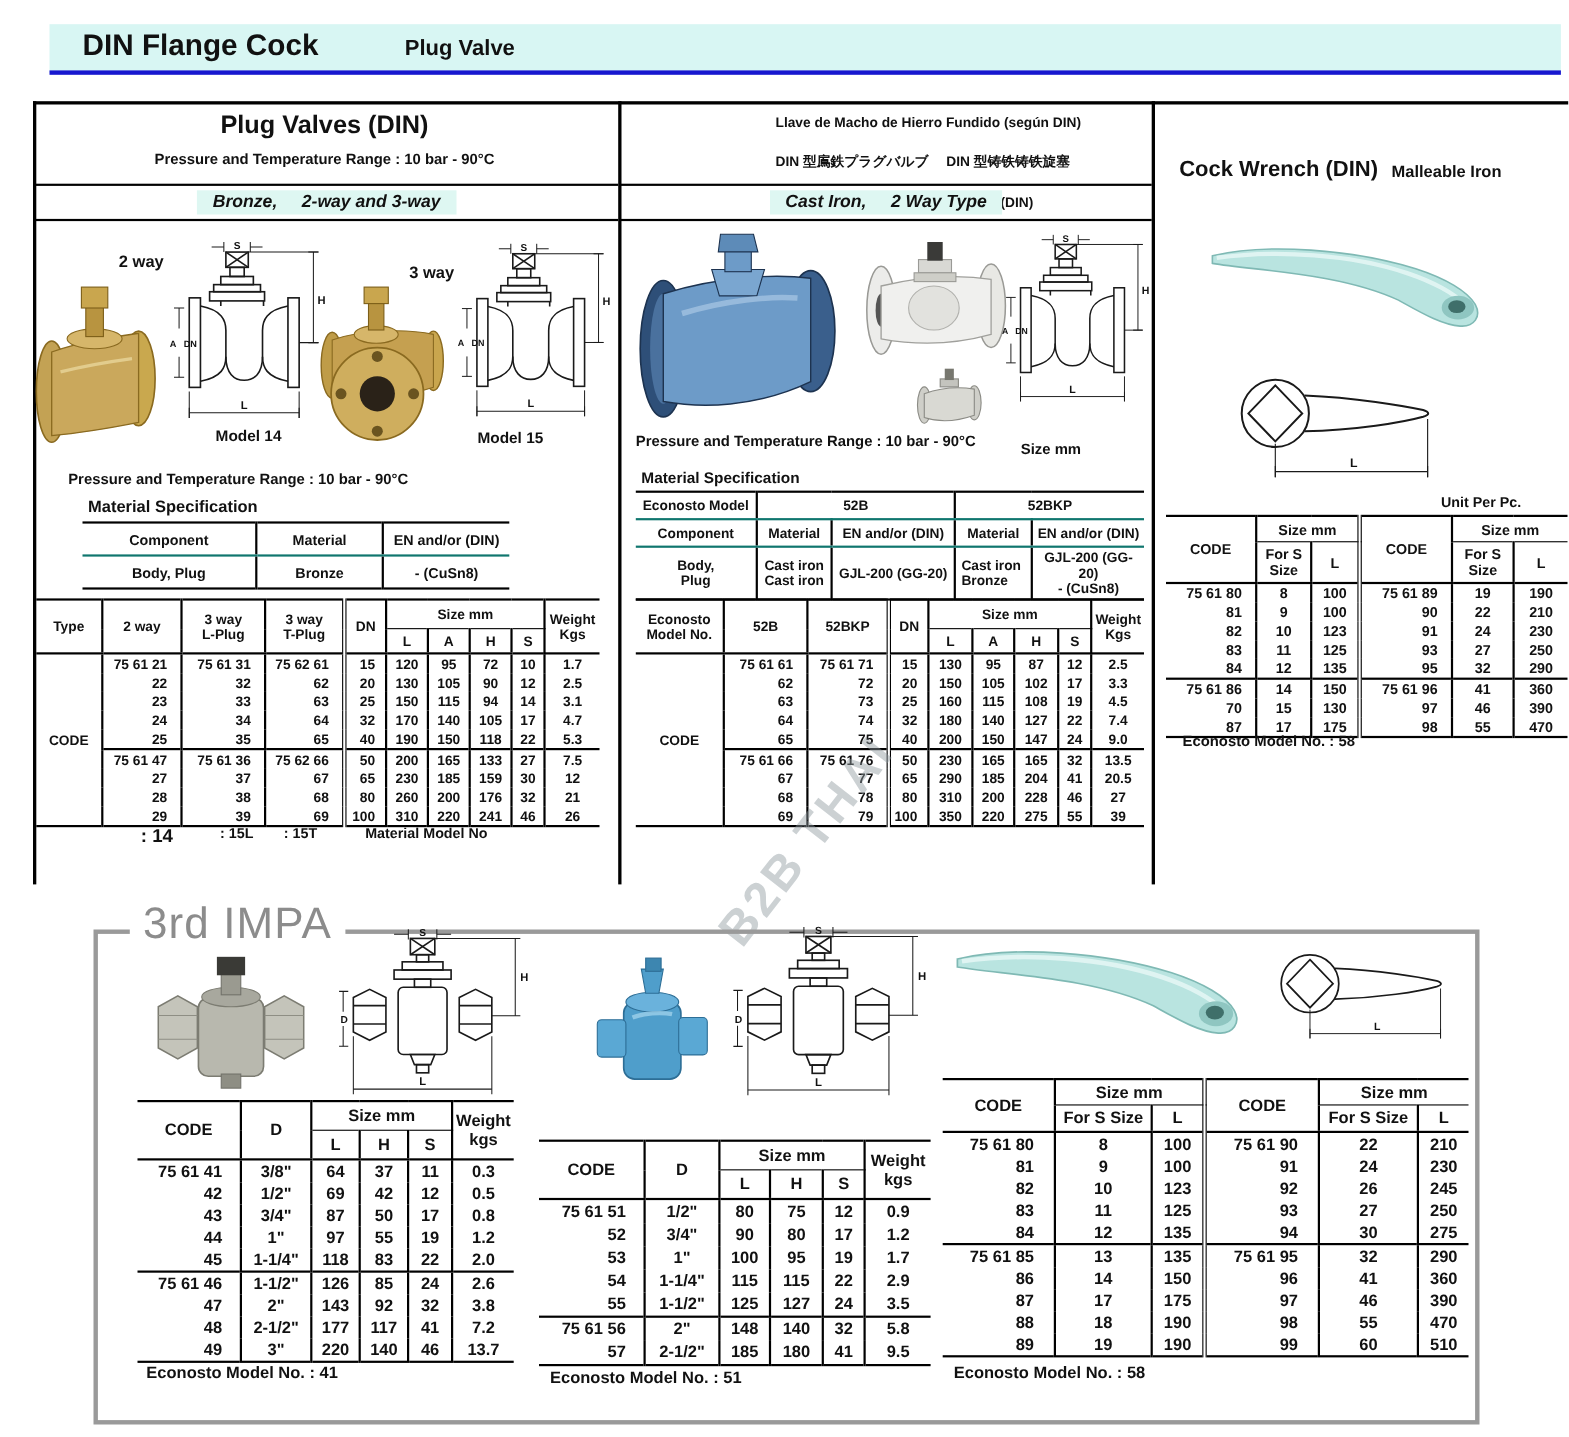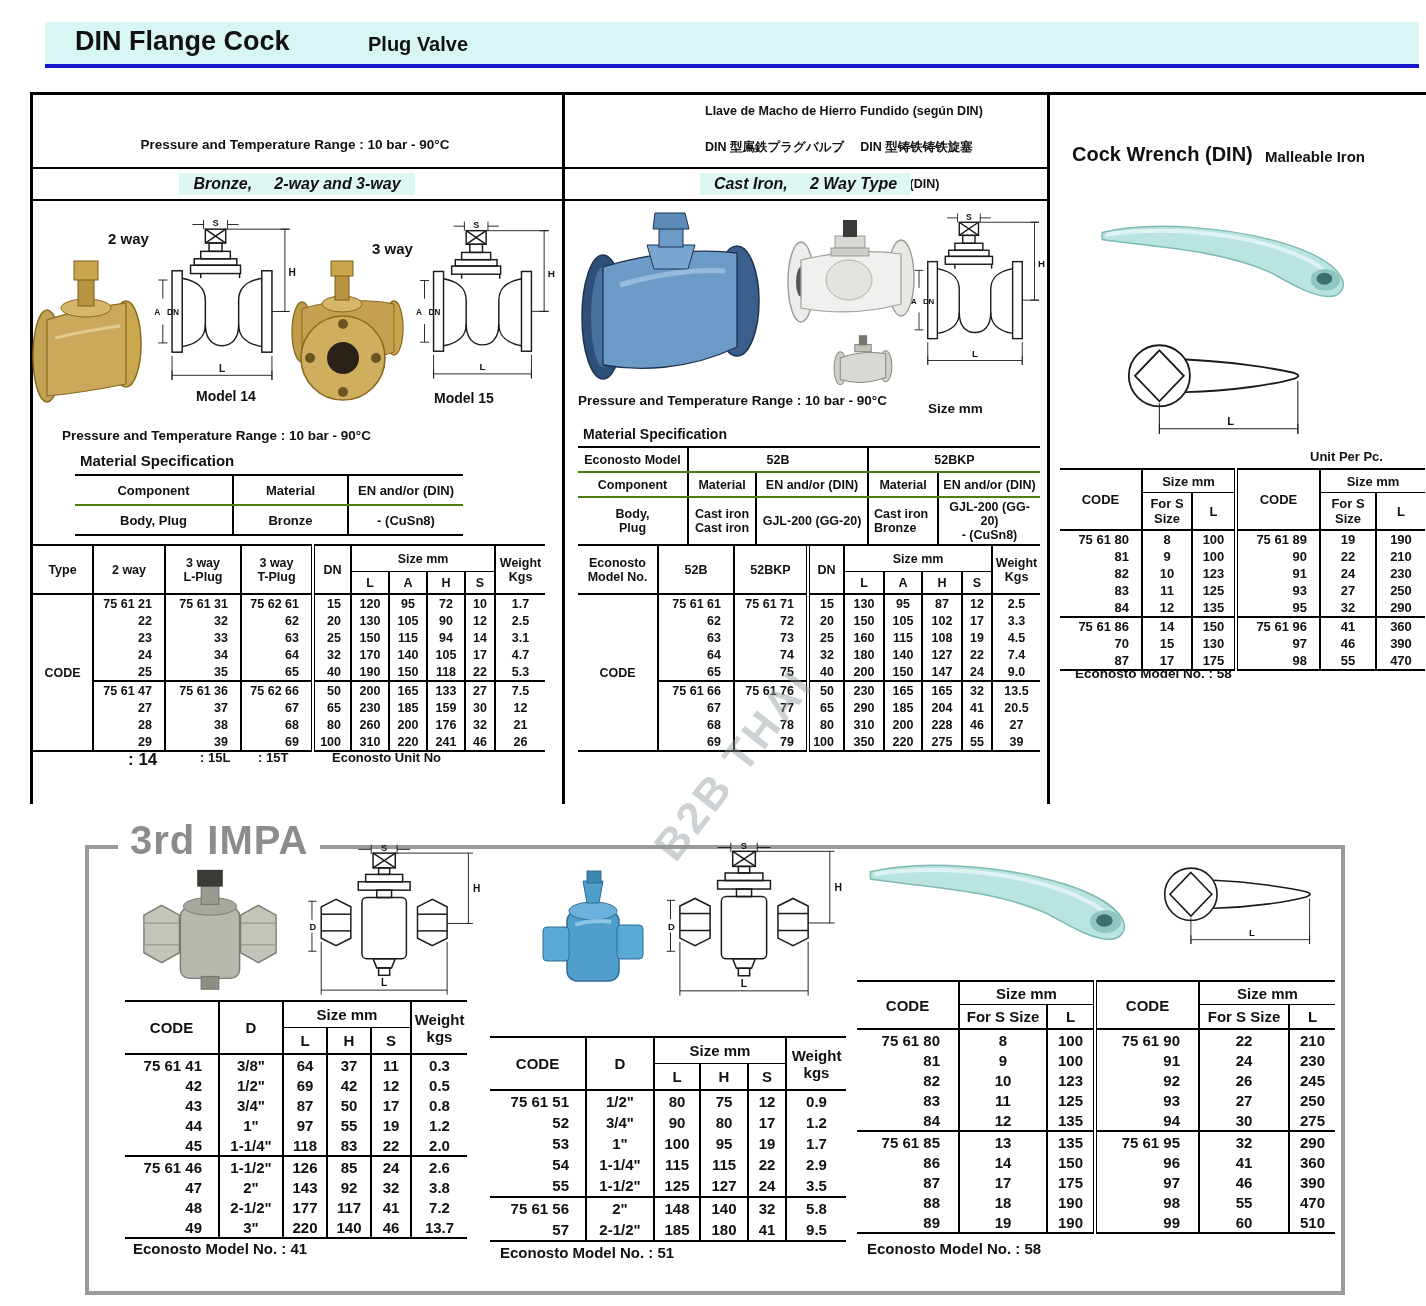--- a/index.html
+++ b/index.html
@@ -39,47 +39,48 @@
   #tb-wrench td.c1,#tb-wrench td.c4{text-align:right;padding-right:12px;}
   #tb-impaL,#tb-impaM,#tb-impaR{font-size:15px;}
   #tb-impaL td{height:20px;} #tb-impaM td{height:21px;} #tb-impaR td{height:20px;}
   #tb-impaL thead th,#tb-impaM thead th{height:23px;}
   #tb-impaR thead tr:first-child th{height:20px;} #tb-impaR thead tr:last-child th{height:21px;}
   #tb-impaL td.c1,#tb-impaM td.c1{text-align:right;padding-right:16px;}
   #tb-impaR td.c1,#tb-impaR td.c4{text-align:right;padding-right:18px;}
   
   .mtable{border-top:2px solid #000;border-bottom:2px solid #000;font-weight:bold;font-size:13px;}
   .mtable th,.mtable td{text-align:center;padding:1px 3px;}
-  .mtable tr.hline th,.mtable tr.hline td{border-bottom:2px solid #4d7c0f;}
+  .mtable tr.hline th,.mtable tr.hline td{border-bottom:2px solid #0f766e;}
   #mt-bronze th,#mt-bronze td{height:26px;}
   #mt-cast th{height:21px;} #mt-cast td{height:44px;vertical-align:middle;}
   #mt-cast{font-size:12.5px;}
   
   svg{display:block;}
   svg text{font-family:"Liberation Sans",sans-serif;font-weight:bold;fill:#111;stroke:none;}
   .impa-box{border:4px solid #9a9a9a;}
-  .impa-label{color:#8c8c8c;font-weight:bold;font-size:40px;background:#fff;padding:0 12px;letter-spacing:1px;}
+  .impa-label{color:#8c8c8c;font-weight:normal;font-size:40px;background:#fff;padding:0 12px;letter-spacing:1px;}
   .watermark{transform:rotate(-52deg);color:#8f9aa0;opacity:.45;font-size:44px;font-weight:bold;letter-spacing:3px;white-space:nowrap;}
   .foot{font-weight:bold;font-size:15px;}
 </style>
 </head>
 <body>
 
 <div class="page">
 
   <div class="abs hdr-band" style="left:45px;top:22px;width:1374px;height:44px;"></div>
   <div class="abs bi" style="left:75px;top:26px;font-size:27px;">DIN Flange Cock</div>
   <div class="abs bi" style="left:368px;top:33px;font-size:20px;text-align:center;">Plug Valve</div>
   <div class="abs blue-rule" style="left:45px;top:64px;width:1374px;height:4px;"></div>
 
   <div class="abs black-rule" style="left:30px;top:92px;width:1396px;height:3px;"></div>
   <div class="abs vrule" style="left:30px;top:92px;width:2.5px;height:712px;"></div>
   <div class="abs vrule" style="left:562px;top:92px;width:2.5px;height:712px;"></div>
   <div class="abs vrule" style="left:1047px;top:92px;width:2.5px;height:712px;"></div>
 
+  <div class="abs bi" style="left:90px;top:100px;width:410px;text-align:center;font-size:23px;">Plug Valves (DIN)</div>
   <div class="abs b" style="left:90px;top:137px;width:410px;text-align:center;font-size:13.5px;">Pressure and Temperature Range : 10 bar - 90°C</div>
   <div class="abs sec-band" style="left:32px;top:167px;width:530px;height:30px;">
       <span>Bronze,&nbsp;&nbsp;&nbsp;&nbsp; 2-way and 3-way</span>
     </div>
 
   <div class="abs b" style="left:108px;top:230px;font-size:15px;">2 way</div>
   <div class="abs" style="left:30px;top:248px;width:115px;height:170px;">
       <svg viewBox="0 0 115 170" width="100%" height="100%">
 <ellipse cx="17" cy="108" rx="14" ry="46" fill="#c3a254" stroke="#8a6a20" stroke-width="1.5"></ellipse>
 <ellipse cx="96" cy="96" rx="15" ry="43" fill="#c9a84e" stroke="#8a6a20" stroke-width="1.5"></ellipse>
@@ -356,21 +357,21 @@
           <td class="c6 vline">220</td>
           <td class="c7 vline">241</td>
           <td class="c8 vline">46</td>
           <td class="c9 vline">26</td>
         </tr>
       </tbody>
   </table>
   <div class="abs b" style="left:128px;top:750px;font-size:17px;">: 14</div>
   <div class="abs b" style="left:200px;top:750px;font-size:13px;">: 15L</div>
   <div class="abs b" style="left:258px;top:750px;font-size:13px;">: 15T</div>
-  <div class="abs b" style="left:332px;top:750px;font-size:13px;">Econosto  Unit No</div>
+  <div class="abs b" style="left:332px;top:750px;font-size:13px;">Material  Model No</div>
 
   <div class="abs b pre" style="left:705px;top:102px;width:335px;font-size:12.5px;line-height:1.45;"><span>Llave de Macho de Hierro Fundido (según DIN)</span><br>
     <span>DIN 型鳸鉄プラグバルブ　 DIN 型铸铁铸铁旋塞</span><br>
     <span>Бронзовые сальниковые кланы (DIN)</span></div>
   <div class="abs sec-band" style="left:564px;top:167px;width:483px;height:30px;">
       <span>Cast Iron,&nbsp;&nbsp;&nbsp;&nbsp; 2 Way Type</span>
     </div>
 
   <div class="abs" style="left:575px;top:205px;width:200px;height:185px;">
       <svg viewBox="0 0 200 185" width="100%" height="100%">

